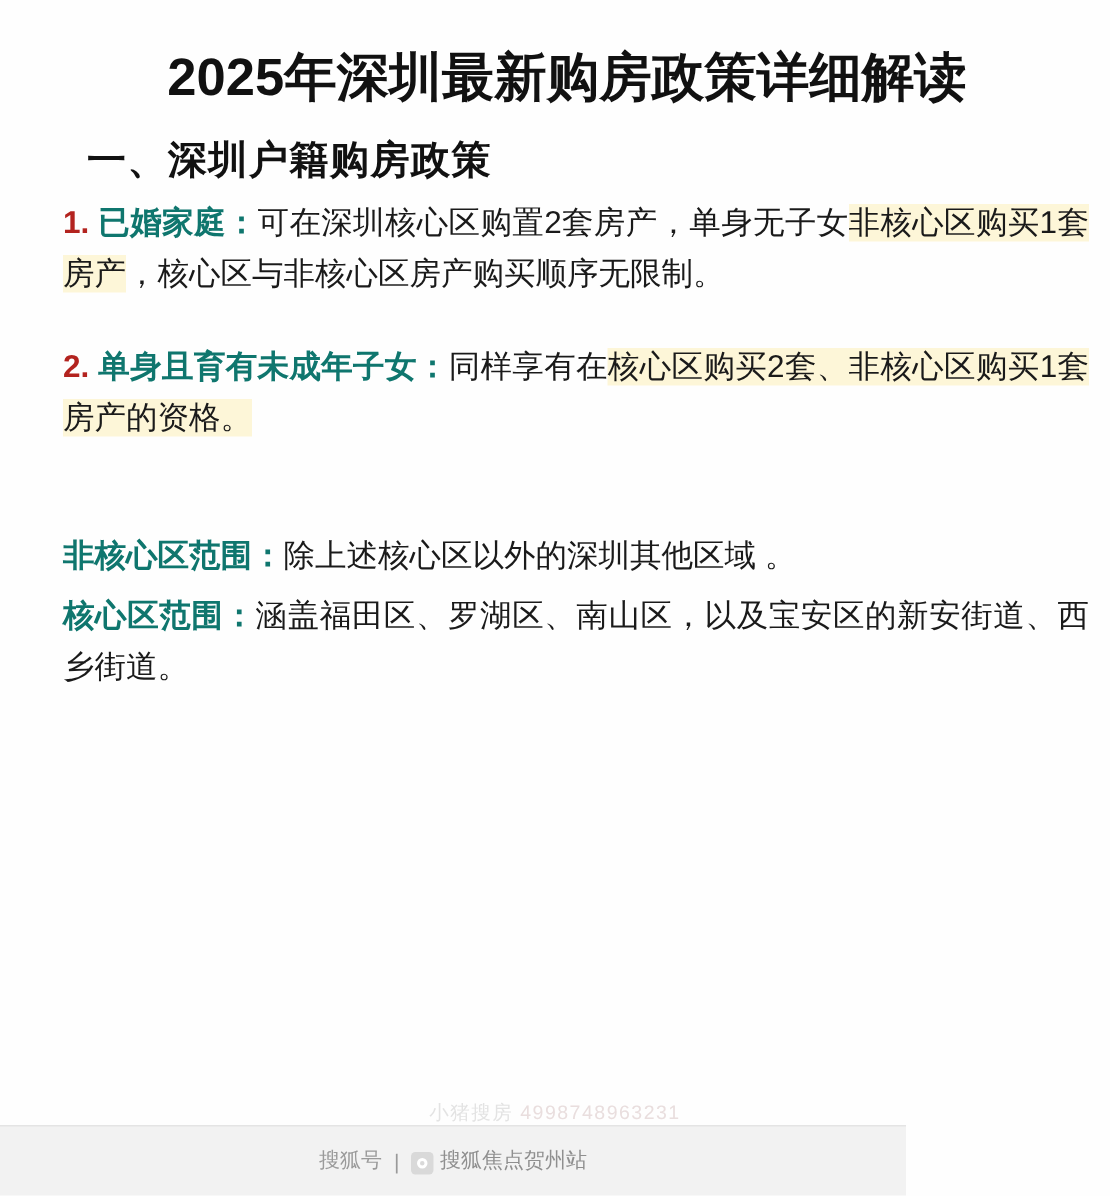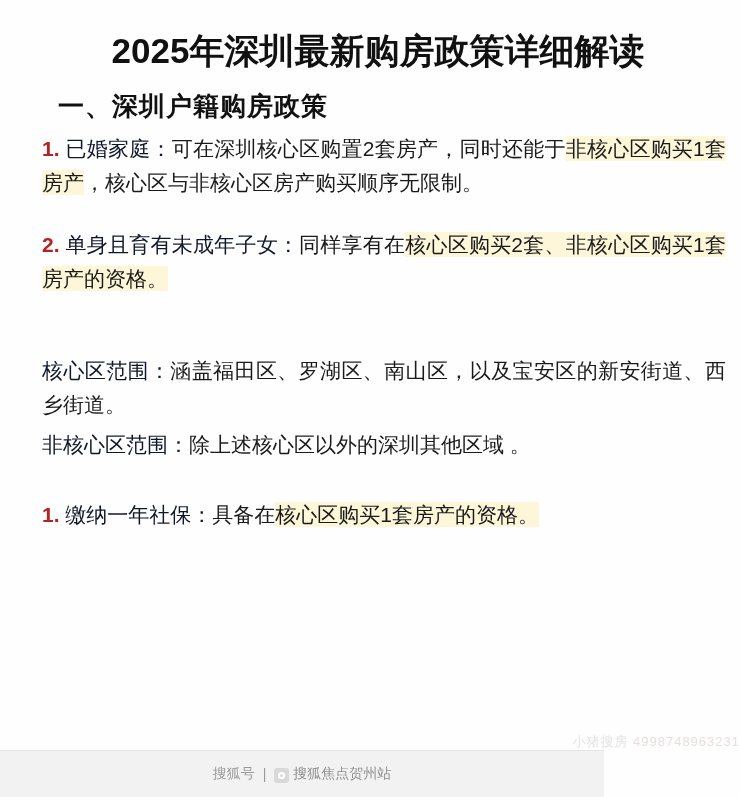--- a/index.html
+++ b/index.html
@@ -40,22 +40,22 @@
     letter-spacing: 1px;
   }
   .para {
     font-size: 21px;
     line-height: 1.62;
     margin: 0 0 6px 12px;
     color: #1a1a1a;
     text-align: justify;
   }
   .lbl {
-    color: #0f172a;
-    font-weight: normal;
+    color: #0f766e;
+    font-weight: bold;
   }
   .num {
     color: #b3231f;
     font-weight: bold;
   }
   .hl {
     background: #fdf6d8;
     padding: 1px 0;
     box-decoration-break: clone;
     -webkit-box-decoration-break: clone;
@@ -104,71 +104,67 @@
     height: 7px;
     border-radius: 50%;
     border: 2px solid #ffffff;
     box-sizing: border-box;
   }
   .watermark {
     position: absolute;
     left: 0;
     bottom: 46px;
     width: 740px;
-    text-align: right;
+    text-align: center;
     font-size: 13px;
     color: #e3e3e3;
     letter-spacing: 1px;
     pointer-events: none;
   }
   .wm-id {
     color: #e9dede;
   }
 </style>
 </head>
 <body>
 
 <div class="page">
 
   <div class="title">2025年深圳最新购房政策详细解读</div>
 
   <div class="section-head">一、深圳户籍购房政策</div>
 
   <p class="para">
     <span class="num">1.</span>
-    <span class="lbl">已婚家庭：</span><span>可在深圳核心区购置2套房产，同时还能于</span><span class="hl">非核心区购买1套房产</span><span>，核心区与非核心区房产购买顺序无限制。</span>
+    <span class="lbl">已婚家庭：</span><span>可在深圳核心区购置2套房产，单身无子女</span><span class="hl">非核心区购买1套房产</span><span>，核心区与非核心区房产购买顺序无限制。</span>
   </p>
 
   <div class="gap-md"></div>
 
   <p class="para">
     <span class="num">2.</span>
     <span class="lbl">单身且育有未成年子女：</span><span>同样享有在</span><span class="hl">核心区购买2套、非核心区购买1套房产的资格。</span><span></span>
   </p>
 
   <div class="gap-md"></div>
 
 
   <div class="gap-lg"></div>
 
   <p class="para">
-    <span class="lbl">核心区范围：</span><span>涵盖福田区、罗湖区、南山区，以及宝安区的新安街道、西乡街道。</span>
+    <span class="lbl">非核心区范围：</span><span>除上述核心区以外的深圳其他区域 。</span>
   </p>
 
   <p class="para">
-    <span class="lbl">非核心区范围：</span><span>除上述核心区以外的深圳其他区域 。</span>
+    <span class="lbl">核心区范围：</span><span>涵盖福田区、罗湖区、南山区，以及宝安区的新安街道、西乡街道。</span>
   </p>
 
   <div class="gap-lg"></div>
 
 
-  <p class="para">
-    <span class="num">1.</span>
-    <span class="lbl">缴纳一年社保：</span><span>具备在</span><span class="hl">核心区购买1套房产的资格。</span><span></span>
-  </p>
 
   <div class="watermark">
     <span>小猪搜房</span>
     <span class="wm-id">4998748963231</span>
   </div>
 
   <div class="footer">
     <span class="footer-text">搜狐号</span>
     <span class="footer-text">|</span>
     <span class="sohu-badge">

